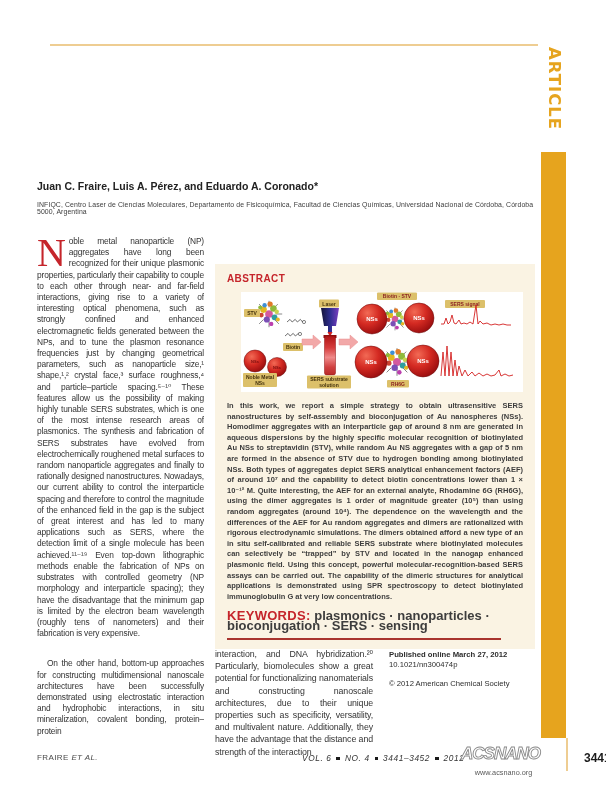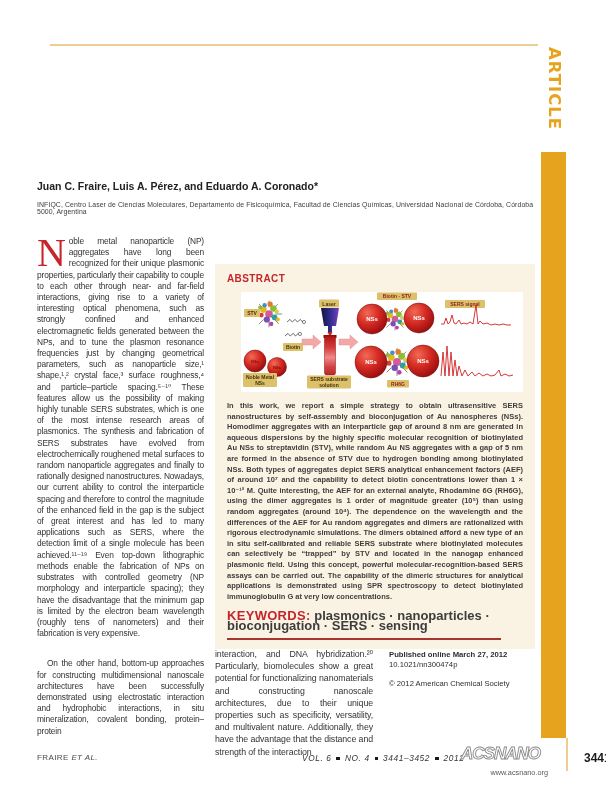--- a/index.html
+++ b/index.html
@@ -59,21 +59,21 @@
   .notes { position:absolute; left:389px; top:650px; width:146px; font-size:7.7px; line-height:9.8px; color:#2e2e2e; }
   .notes .block { margin-bottom:9px; }
   .notes .bold { font-weight:700; }
 
   
   .foot-authors { position:absolute; left:37px; top:753px; font-size:8px; letter-spacing:0.4px; color:#4a4a4a; }
   .foot-authors .etal { font-style:italic; }
   .foot-vol { position:absolute; left:302px; top:753px; font-size:8.3px; letter-spacing:0.6px; color:#333; white-space:nowrap;font-style:italic; }
   .sq { display:inline-block; width:3.5px; height:3.5px; background:#1a1a1a; margin:0 5px 1px; vertical-align:middle; }
   .logo-wrap { position:absolute; left:459px; top:740px; }
-  .foot-site { position:absolute; left:459px; top:768px; width:89px; text-align:right; font-size:7.3px; color:#5a5a5a; }
+  .foot-site { position:absolute; left:459px; top:768px; width:89px; text-align:center; font-size:7.3px; color:#5a5a5a; }
   .foot-page { position:absolute; left:584px; top:751px; font-size:12px; font-weight:700; color:#1a1a1a; }
 
   svg text { font-family:"Liberation Sans","DejaVu Sans",sans-serif; }
   .chip { fill:#dcc06a; }
   .chip-t { font-size:5px; font-weight:700; fill:#42300c; }
   .chip-tr { font-size:5px; font-weight:700; fill:#8a1f1f; }
   .ns-big { font-size:6px; font-weight:700; fill:#ffffff; }
   .ns-sm { font-size:4px; font-weight:700; fill:#7a0c0c; }
 </style>
 </head>

